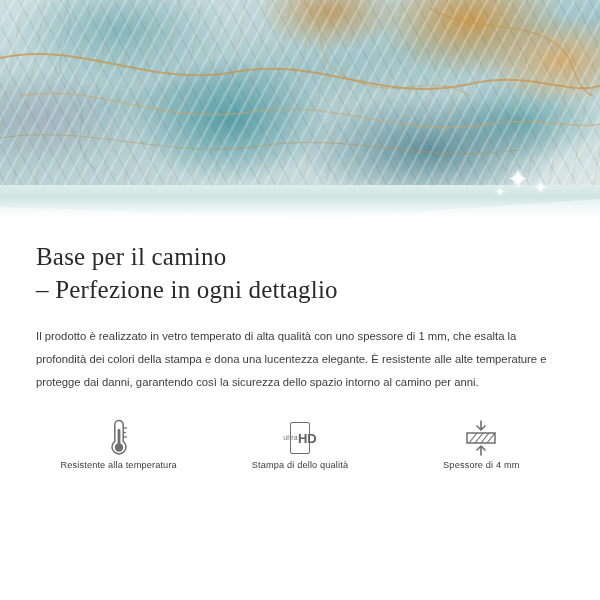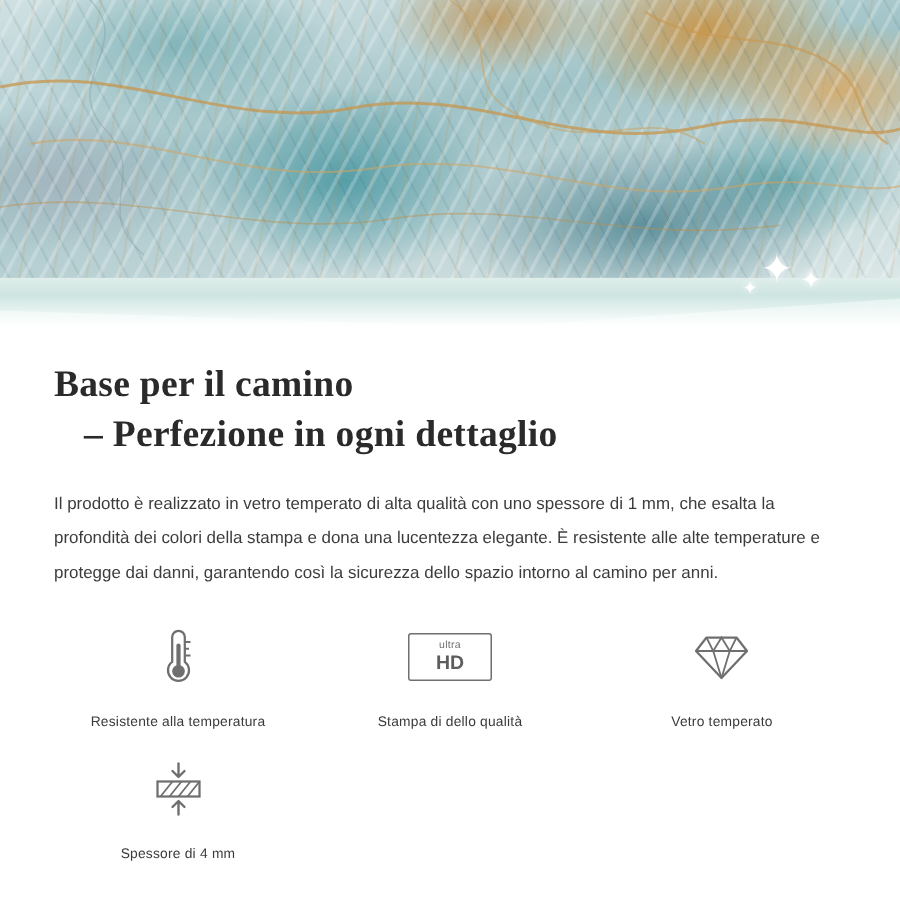--- a/index.html
+++ b/index.html
@@ -80,28 +80,28 @@
   .sparkle.s1 { left: 507px; top: 166px; font-size: 26px; }
   .sparkle.s2 { left: 534px; top: 180px; font-size: 16px; }
   .sparkle.s3 { left: 495px; top: 186px; font-size: 12px; }
 
   
   .content {
     padding: 22px 34px 0 36px;
   }
   h1.headline {
     font-family: "Liberation Serif", serif;
-    font-weight: 700;
+    font-weight: 400;
     font-size: 25px;
     line-height: 1.33;
     color: #2a2a2a;
     margin: 0;
     letter-spacing: 0.2px;
   }
-  h1.headline .l2 { display: block; margin-left: 20px; }
+  h1.headline .l2 { display: block; }
   p.body {
     margin: 18px 0 0 0;
     font-size: 11.3px;
     line-height: 2.05;
     color: #3c3c3c;
     max-width: 540px;
   }
 
   
   .features {
@@ -118,32 +118,32 @@
     justify-content: flex-start;
     height: 78px;
   }
   .feature .ico {
     height: 44px;
     display: flex;
     align-items: center;
     justify-content: center;
   }
   .feature .cap {
-    margin-top: 16px;
+    margin-top: 0;
     font-size: 9.2px;
     color: #3a3a3a;
     text-align: center;
     letter-spacing: 0.15px;
   }
   .ultrahd {
-    width: 56px; height: 32px;
+    width: 20px; height: 32px;
     border: 1.6px solid #6f6f6f;
     border-radius: 2px;
     display: flex;
-    flex-direction: column;
+    flex-direction: row;
     align-items: center;
     justify-content: center;
     line-height: 1;
   }
   .ultrahd .u { font-size: 7px; color: #6f6f6f; letter-spacing: .2px; }
   .ultrahd .hd { font-size: 13px; font-weight: bold; color: #5d5d5d; margin-top: 1px; }
 </style>
 </head>
 <body>
 
@@ -194,32 +194,20 @@
       <div class="ico">
         <div class="ultrahd">
           <span class="u">ultra</span>
           <span class="hd">HD</span>
         </div>
       </div>
       <div class="cap">Stampa di dello qualità</div>
     </div>
 
 
-    <div class="feature">
-      <div class="ico">
-        <svg width="38" height="36" viewBox="0 0 38 36">
-          <path d="M9 5 H29 L36 14 L19 32 L2 14 Z" fill="none" stroke="#6f6f6f" stroke-width="1.5" stroke-linejoin="round"></path>
-          <path d="M2 14 H36" stroke="#6f6f6f" stroke-width="1.2"></path>
-          <path d="M9 5 L13.5 14 L19 32" fill="none" stroke="#6f6f6f" stroke-width="1.2"></path>
-          <path d="M29 5 L24.5 14 L19 32" fill="none" stroke="#6f6f6f" stroke-width="1.2"></path>
-          <path d="M13.5 14 L19 5 L24.5 14" fill="none" stroke="#6f6f6f" stroke-width="1.2"></path>
-        </svg>
-      </div>
-      <div class="cap">Vetro temperato</div>
-    </div>
 
 
     <div class="feature">
       <div class="ico">
         <svg width="40" height="38" viewBox="0 0 40 38">
           <path d="M20 2 V10 M16 7 L20 11 L24 7" fill="none" stroke="#6f6f6f" stroke-width="1.6" stroke-linecap="round" stroke-linejoin="round"></path>
           <rect x="6" y="14" width="28" height="10" fill="none" stroke="#6f6f6f" stroke-width="1.5"></rect>
           <path d="M8 24 L16 14 M14 24 L22 14 M20 24 L28 14 M26 24 L34 14" stroke="#6f6f6f" stroke-width="1.2"></path>
           <path d="M20 36 V28 M16 31 L20 27 L24 31" fill="none" stroke="#6f6f6f" stroke-width="1.6" stroke-linecap="round" stroke-linejoin="round"></path>
         </svg>

